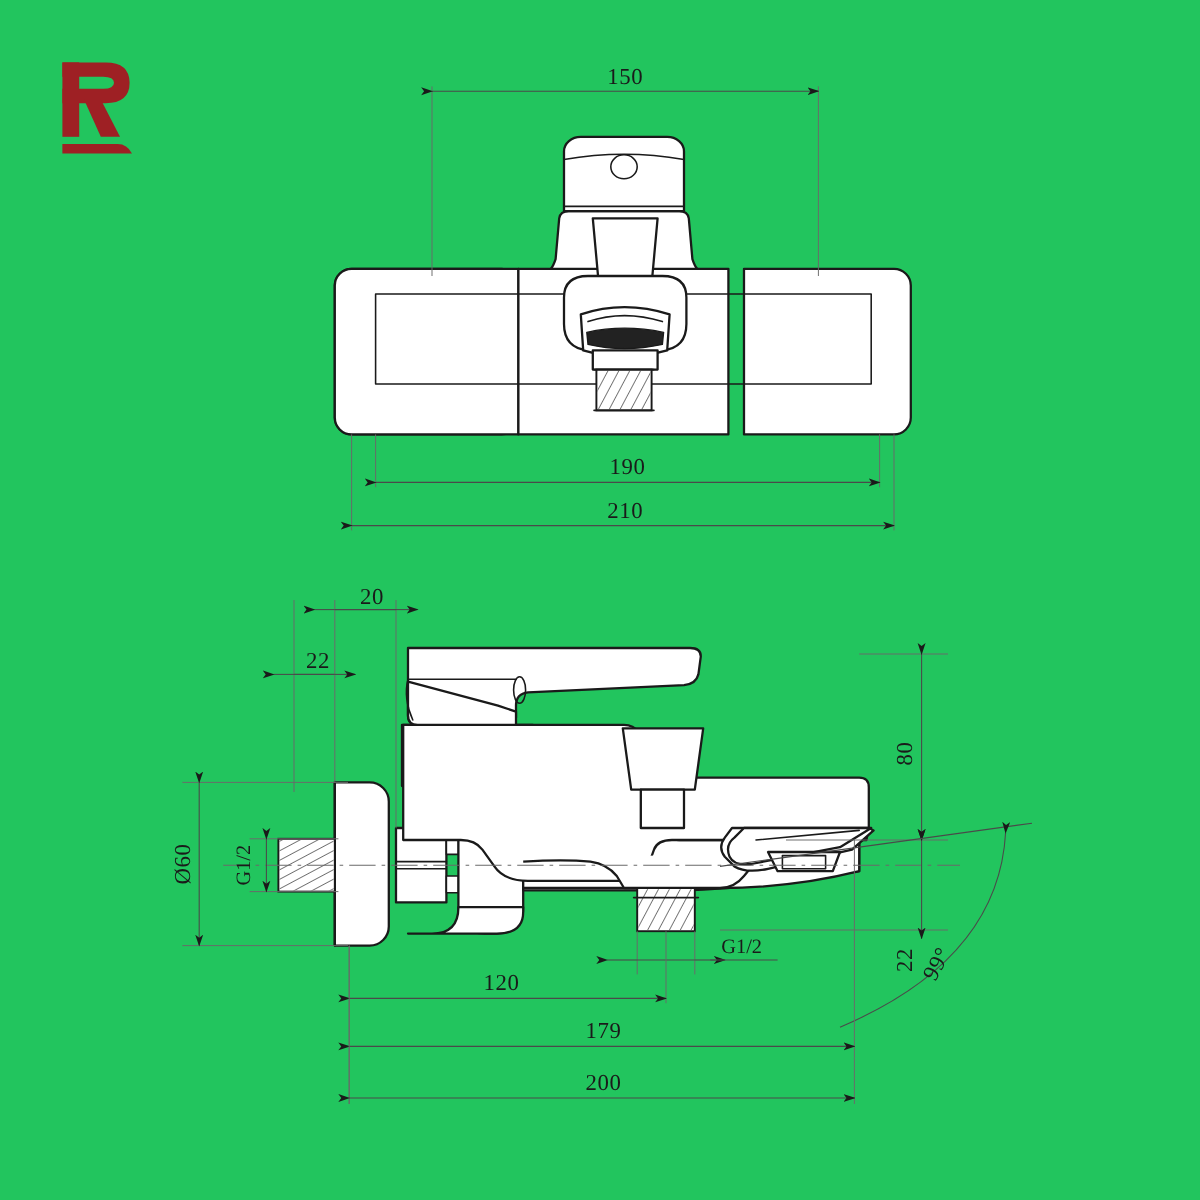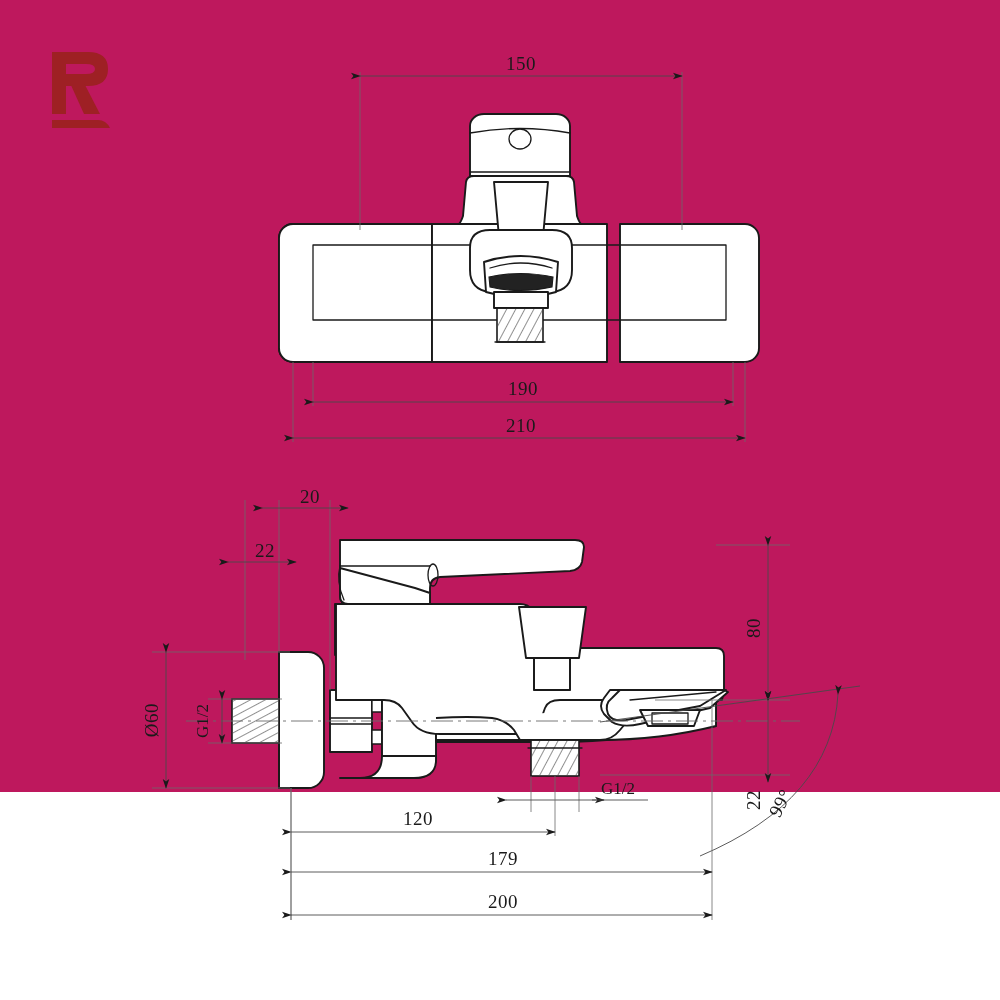--- a/index.html
+++ b/index.html
@@ -11,22 +11,22 @@
   body {
     width: 1000px;
     height: 1000px;
     font-family: "Liberation Serif", serif;
     overflow: hidden;
     position: relative;
   }
   #sheet {
     position: relative;
     width: 1000px;
-    height: 792px;
-    background: #be185d;
+    height: 1000px;
+    background: #22c55e;
   }
   svg#drawing {
     display: block;
     width: 1000px;
     height: 1000px;
   }
   .dimtext {
     font-family: "Liberation Serif", serif;
     font-size: 19px;
     fill: #1a1a1a;

